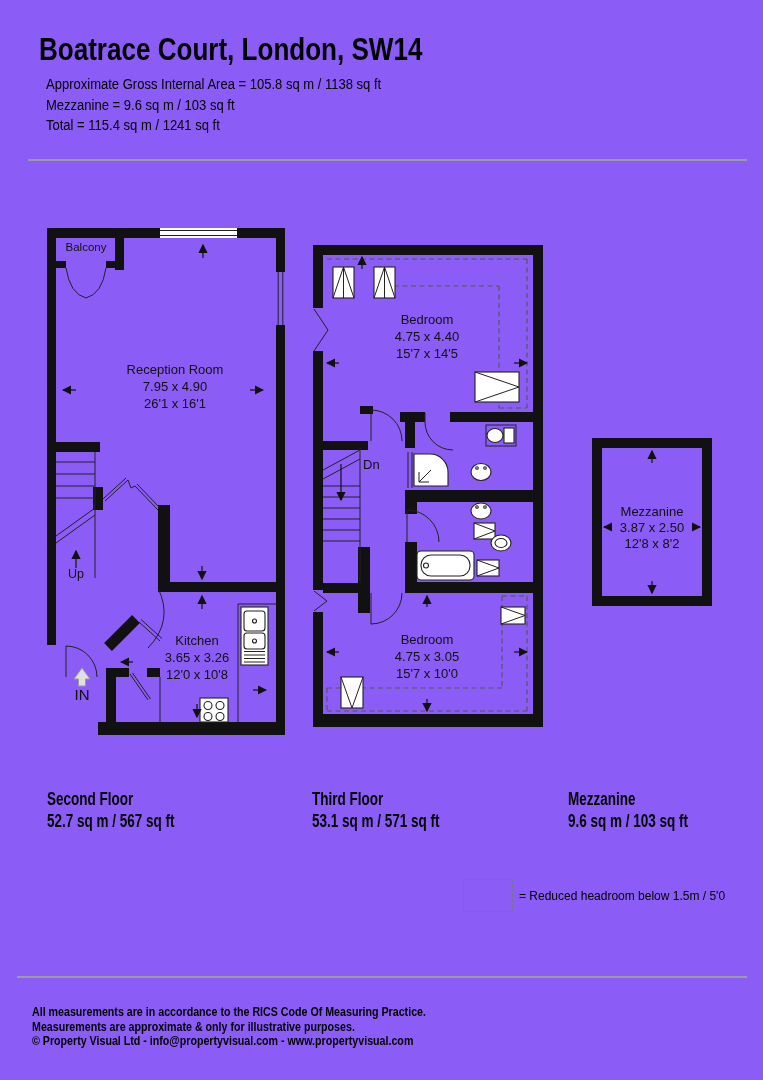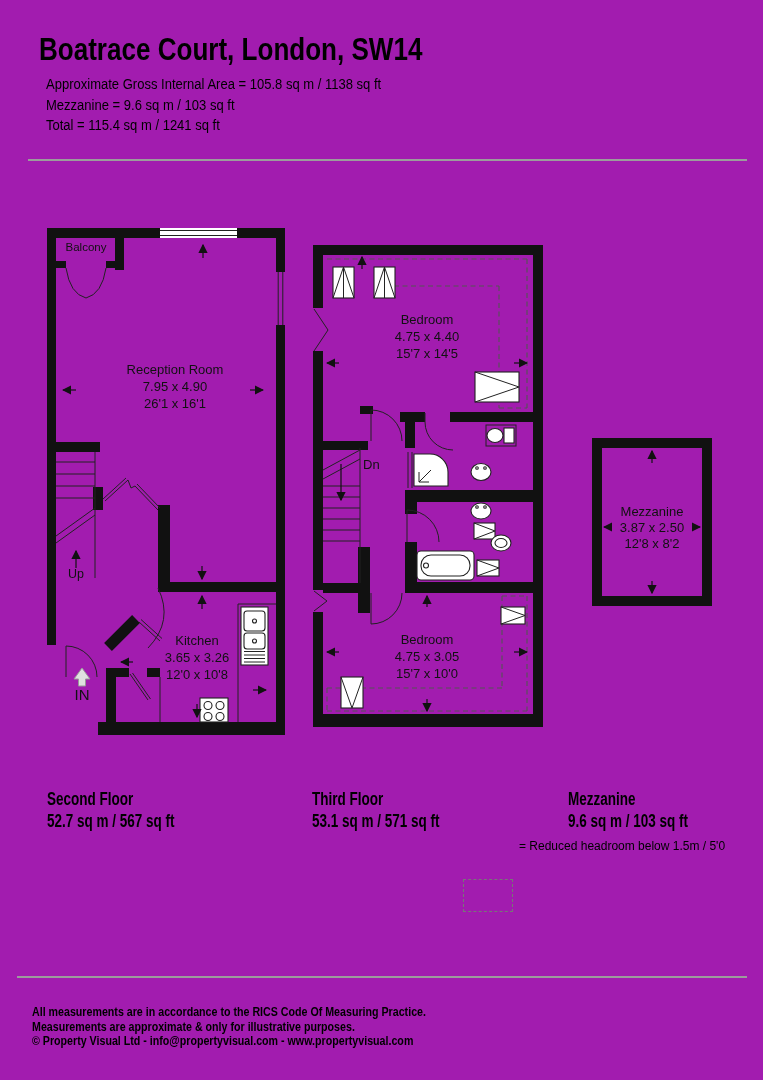--- a/index.html
+++ b/index.html
@@ -1,16 +1,16 @@
 <!DOCTYPE html>
 <html><head>
 <meta charset="utf-8">
 <style>
   html,body{margin:0;padding:0;background:#fff;}
-  .page{position:relative;width:763px;height:1080px;background:#a21caf;overflow:hidden;
+  .page{position:relative;width:763px;height:1080px;background:#8b5cf6;overflow:hidden;
         font-family:"Liberation Sans",sans-serif;color:#000;}
   .abs{position:absolute;}
   .title{left:39px;top:32px;font-size:31px;font-weight:bold;white-space:nowrap;
          transform:scaleX(.84);transform-origin:0 0;}
   .subs{left:46px;top:74px;font-size:14px;line-height:20.5px;white-space:nowrap;
         transform:scaleX(.93);transform-origin:0 0;}
   .rule{height:2px;background:#9c9c9c;}
   .fsum{font-size:18px;font-weight:bold;line-height:22px;white-space:nowrap;
         transform:scaleX(.75);transform-origin:0 0;}
   .legend-box{width:50px;height:33px;border:1.6px dashed #777;box-sizing:border-box;}
@@ -352,21 +352,21 @@
   <div class="abs fsum" style="left:312px;top:788px;">
     <div>Third Floor</div>
     <div>53.1 sq m / 571 sq ft</div>
   </div>
   <div class="abs fsum" style="left:568px;top:788px;">
     <div>Mezzanine</div>
     <div>9.6 sq m / 103 sq ft</div>
   </div>
 
   <div class="abs legend-box" style="left:463px;top:879px;"></div>
-  <div class="abs legend-text" style="left:519px;top:839px;">= Reduced headroom below 1.5m / 5'0</div>
+  <div class="abs legend-text" style="left:519px;top:889px;">= Reduced headroom below 1.5m / 5'0</div>
 
   <div class="abs rule" style="left:17px;top:976px;width:730px;"></div>
   <div class="abs footer">
     <div>All measurements are in accordance to the RICS Code Of Measuring Practice.</div>
     <div>Measurements are approximate &amp; only for illustrative purposes.</div>
     <div>© Property Visual Ltd - info@propertyvisual.com - www.propertyvisual.com</div>
   </div>
 
 </div>
 

